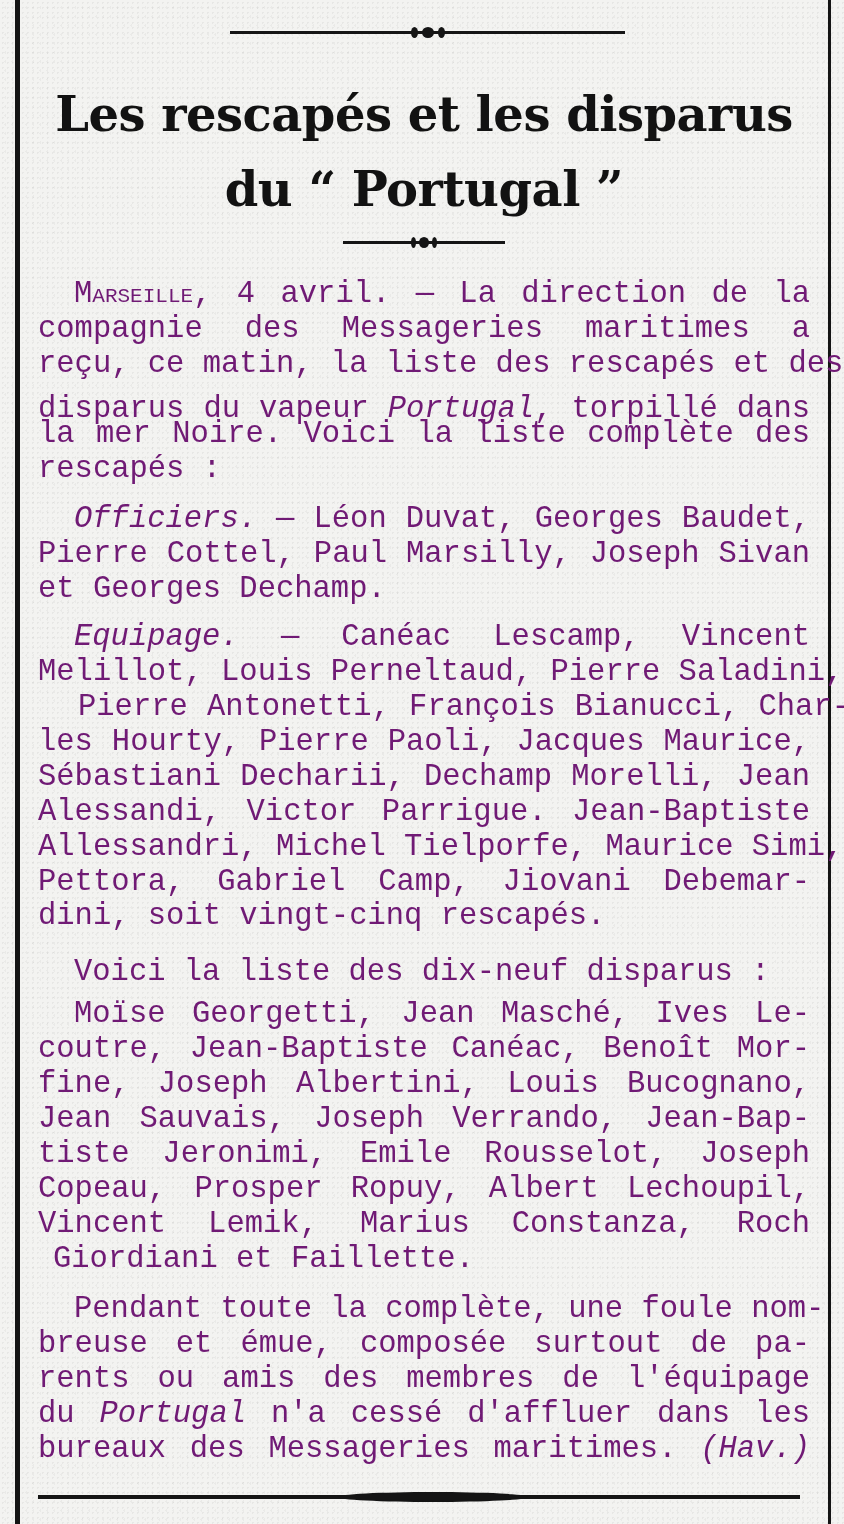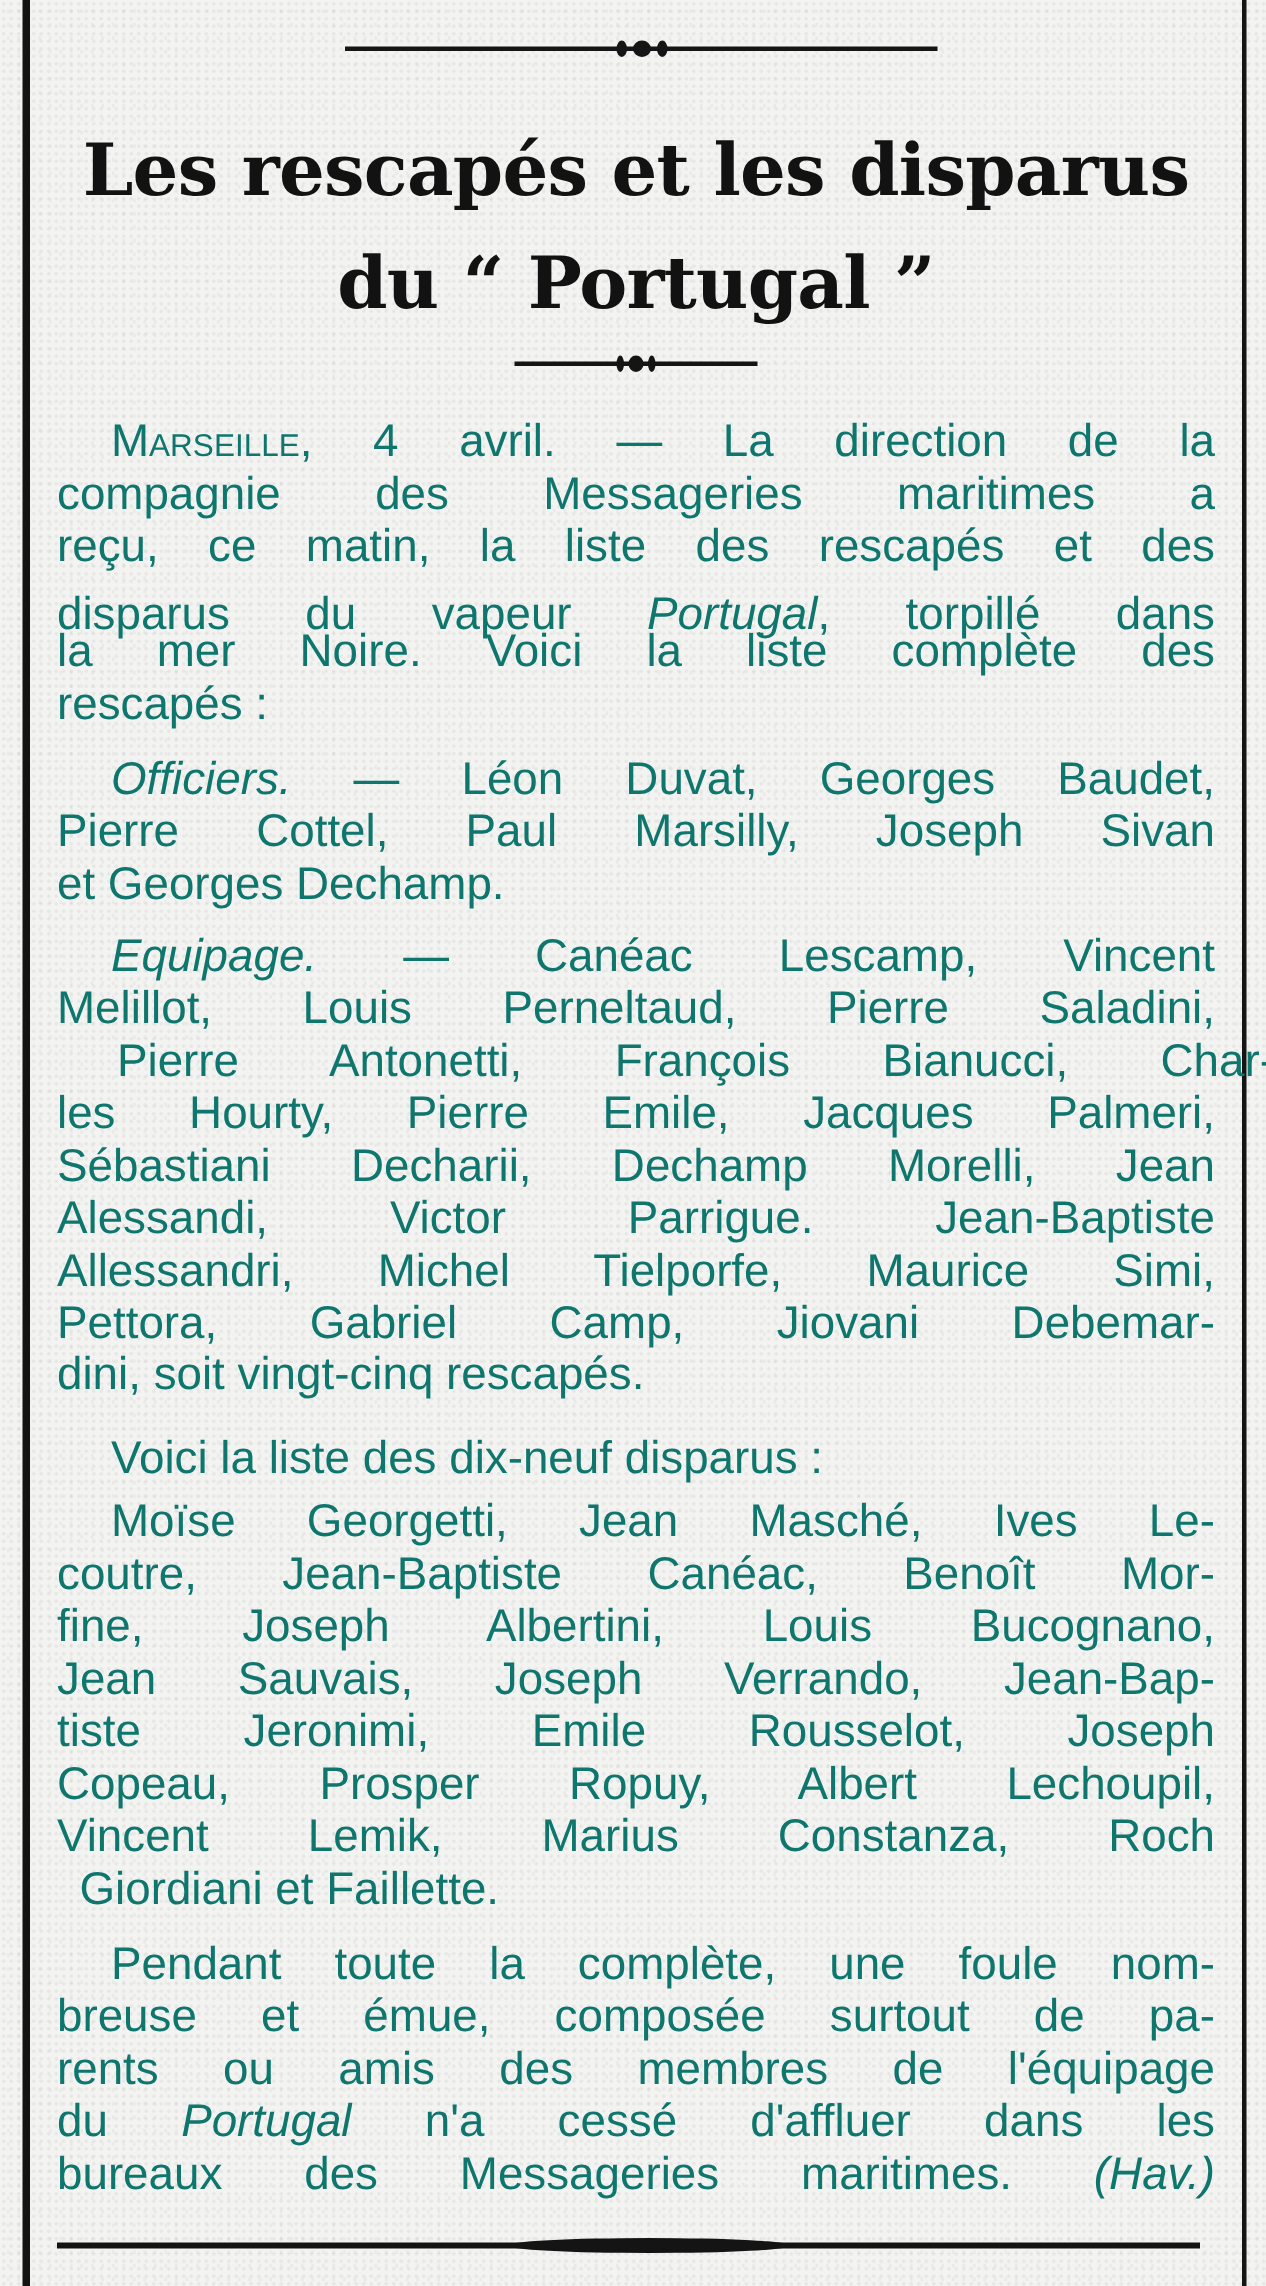--- a/index.html
+++ b/index.html
@@ -53,23 +53,23 @@
   
   .headline {
     position: absolute; left: 20px; width: 808px; text-align: center;
     font-family: "DejaVu Serif", serif; font-weight: bold;
     font-size: 48px; letter-spacing: -0.5px; line-height: 1;
     color: #121212;
   }
   
   .line {
     position: absolute; left: 38px; width: 772px;
-    font-family: Liberation Sans, sans-serif;
+    font-family: Liberation Mono, monospace;
     font-size: 30.5px; line-height: 34px; height: 34px;
-    white-space: nowrap; color: #0f766e;
+    white-space: nowrap; color: #701a75;
     text-align: justify; text-align-last: justify;
   }
   .line.indent { left: 74px; width: 736px; }
   .line.last { text-align-last: left; }
   .it { font-style: italic; }
   .sc { font-variant: small-caps; }
 </style>
 </head>
 <body>
 
@@ -110,21 +110,21 @@
   <section>
     <div class="line indent" style="top:502px;"><span class="it">Officiers.</span><span> — Léon Duvat, Georges Baudet,</span></div>
     <div class="line" style="top:537px;">Pierre Cottel, Paul Marsilly, Joseph Sivan</div>
     <div class="line last" style="top:572px;">et Georges Dechamp.</div>
   </section>
 
   <section>
     <div class="line indent" style="top:620px;"><span class="it">Equipage.</span><span> — Canéac Lescamp, Vincent</span></div>
     <div class="line" style="top:655px;">Melillot, Louis Perneltaud, Pierre Saladini,</div>
     <div class="line" style="top:690px;margin-left:40px;">Pierre Antonetti, François Bianucci, Char-</div>
-    <div class="line" style="top:725px;">les Hourty, Pierre Emile, Jacques Palmeri,</div>
+    <div class="line" style="top:725px;">les Hourty, Pierre Paoli, Jacques Maurice,</div>
     <div class="line" style="top:760px;">Sébastiani Decharii, Dechamp Morelli, Jean</div>
     <div class="line" style="top:795px;">Alessandi, Victor Parrigue. Jean-Baptiste</div>
     <div class="line" style="top:830px;">Allessandri, Michel Tielporfe, Maurice Simi,</div>
     <div class="line" style="top:865px;">Pettora, Gabriel Camp, Jiovani Debemar-</div>
     <div class="line last" style="top:899px;">dini, soit vingt-cinq rescapés.</div>
   </section>
 
   <section>
     <div class="line indent last" style="top:955px;">Voici la liste des dix-neuf disparus :</div>
     <div class="line indent" style="top:997px;">Moïse Georgetti, Jean Masché, Ives Le-</div>

